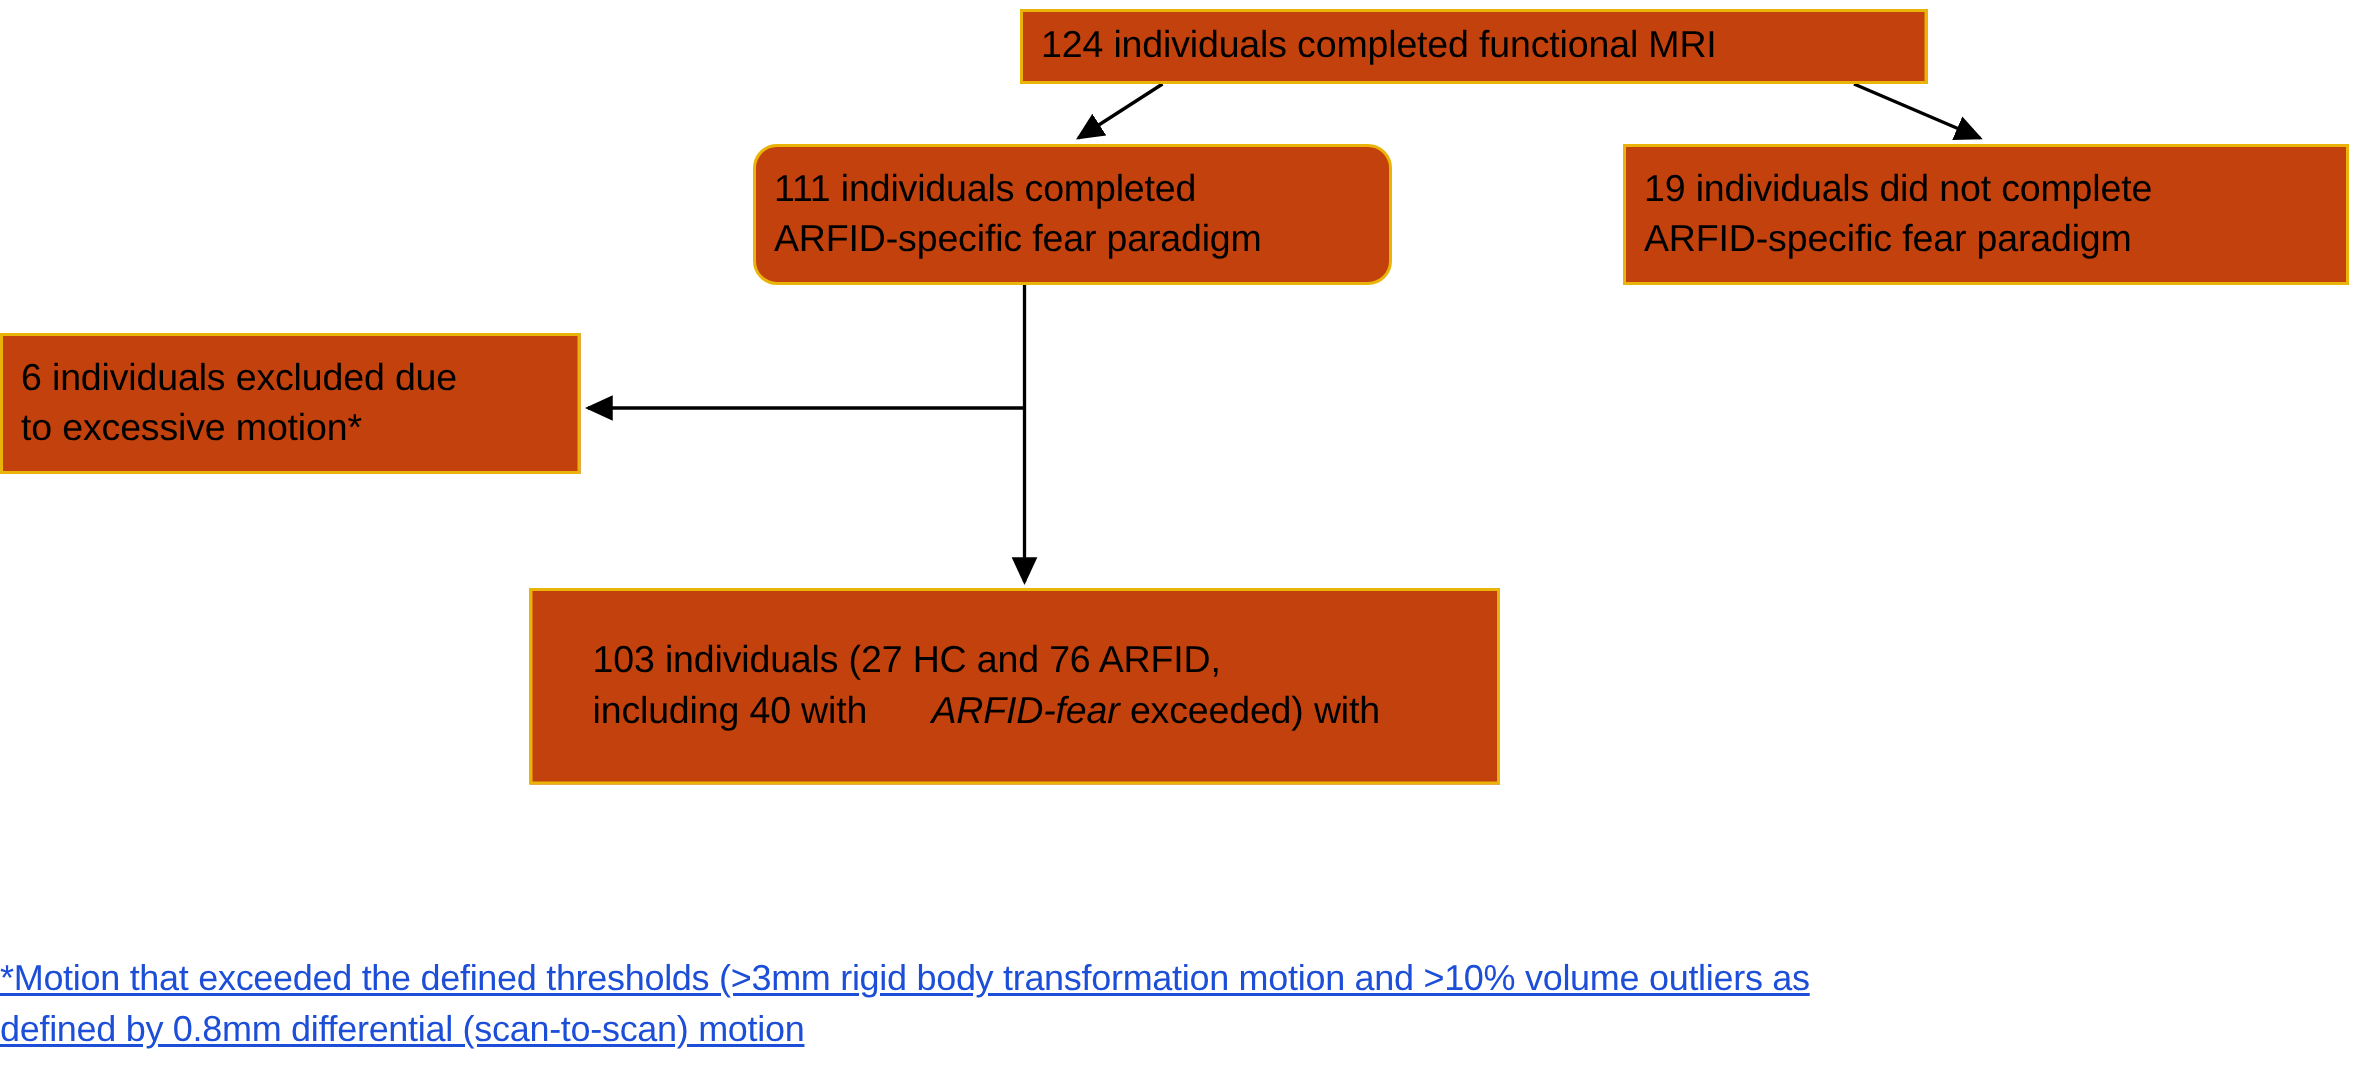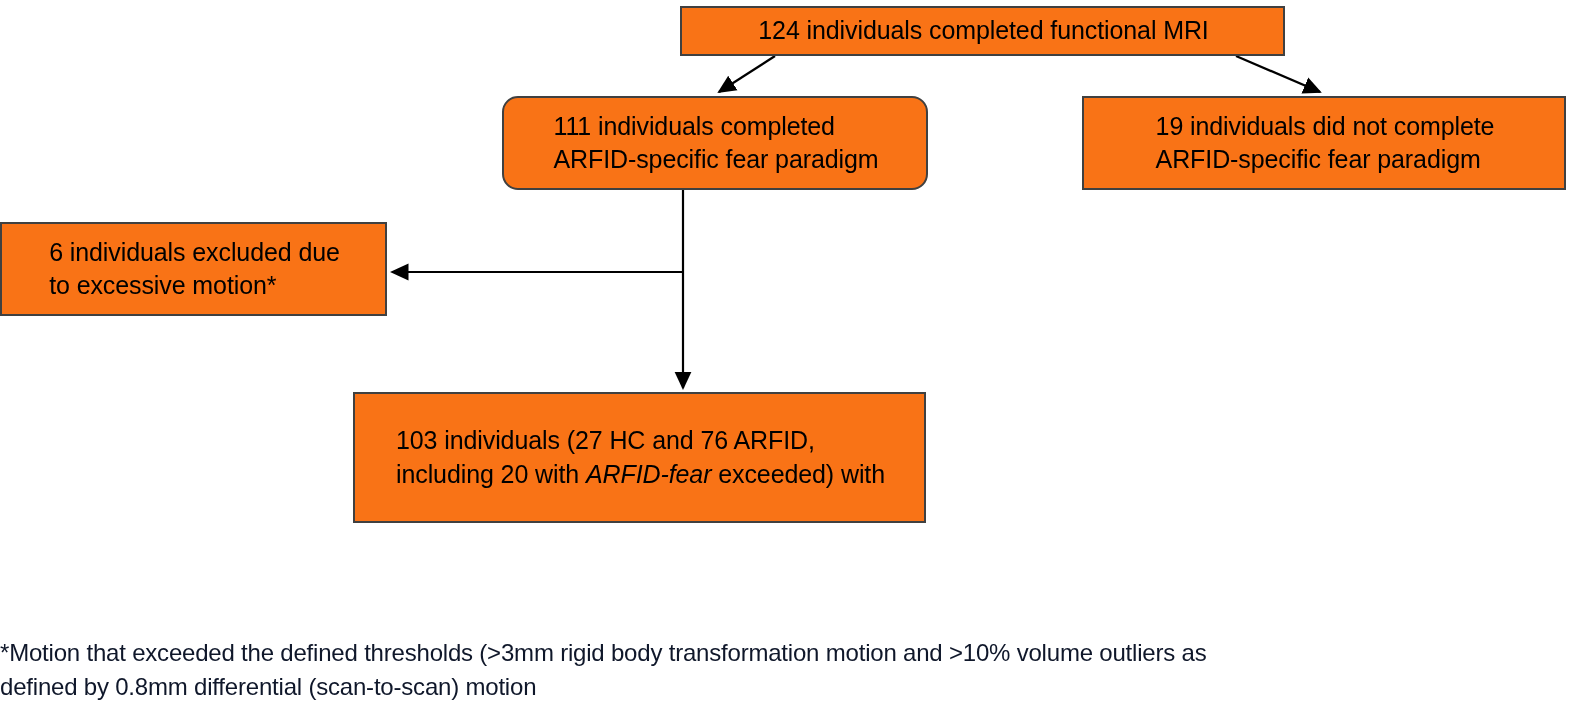--- a/index.html
+++ b/index.html
@@ -19,37 +19,37 @@
   #flow-root {
     position: absolute;
     left: 0;
     top: 0;
     width: 1582px;
     height: 721px;
   }
   .flow-box {
     position: absolute;
     box-sizing: border-box;
-    border: 2px solid #404040;
-    background: #f97316;
+    border: 2px solid #eab308;
+    background: #c2410c;
     display: flex;
     flex-direction: column;
     justify-content: center;
-    align-items: center;
   }
   .box-text {
     font-size: 25px;
     line-height: 1.33;
     color: #000000;
     padding: 0 10px 0 12px;
     white-space: pre-line;
     letter-spacing: -0.1px;
   }
   .box-text .em {
     font-style: italic;
+    margin-left: 36px;
   }
   #box-top {
     left: 680px;
     top: 6px;
     width: 605px;
     height: 50px;
   }
   #box-completed {
     left: 502px;
     top: 96px;
@@ -65,41 +65,43 @@
   }
   #box-excluded {
     left: 0px;
     top: 222px;
     width: 387px;
     height: 94px;
   }
   #box-final {
     left: 353px;
     top: 392px;
-    width: 573px;
+    width: 647px;
     height: 131px;
+    padding-left: 28px;
   }
   #connectors {
     position: absolute;
     left: 0;
     top: 0;
     width: 1582px;
     height: 721px;
     pointer-events: none;
   }
   #footnote {
     position: absolute;
     left: 0px;
     top: 636px;
     width: 1582px;
     font-size: 24px;
     line-height: 1.42;
-    color: #0f172a;
+    color: #1d4ed8;
     white-space: pre-line;
     letter-spacing: -0.2px;
+    text-decoration: underline;
   }
 </style>
 </head>
 <body>
 
 <div id="flow-root">
 
   <svg id="connectors" viewBox="0 0 1582 721" width="1582" height="721" xmlns="http://www.w3.org/2000/svg">
     <defs>
       <marker id="arrowhead" markerWidth="9" markerHeight="9" refX="7.5" refY="4.5" orient="auto" markerUnits="strokeWidth">
@@ -137,19 +139,19 @@
     <div class="box-text">19 individuals did not complete
 ARFID-specific fear paradigm</div>
   </div>
 
   <div class="flow-box" id="box-excluded">
     <div class="box-text">6 individuals excluded due
 to excessive motion*</div>
   </div>
 
   <div class="flow-box" id="box-final">
-    <div class="box-text"><span>103 individuals (27 HC and 76 ARFID,</span><br><span>including 20 with </span><span class="em">ARFID-fear</span><span> exceeded) with</span><br></div>
+    <div class="box-text"><span>103 individuals (27 HC and 76 ARFID,</span><br><span>including 40 with </span><span class="em">ARFID-fear</span><span> exceeded) with</span><br></div>
   </div>
 
   <div id="footnote">*Motion that exceeded the defined thresholds (&gt;3mm rigid body transformation motion and &gt;10% volume outliers as
 defined by 0.8mm differential (scan-to-scan) motion</div>
 
 </div>
 
 </body></html>

